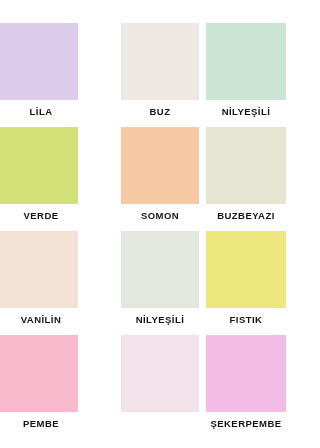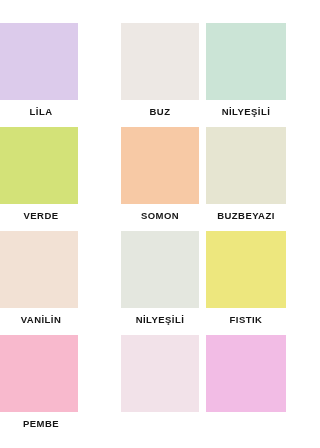--- a/index.html
+++ b/index.html
@@ -108,15 +108,16 @@
     <span class="swatch-chip" style="background-color: rgb(248, 185, 205);"></span>
     <span class="swatch-label" style="color: rgb(21, 21, 21);">PEMBE</span>
   </div>
 
   <div class="swatch-cell col-1 row-3">
     <span class="swatch-chip" style="background-color: rgb(242, 226, 233);"></span>
   </div>
 
   <div class="swatch-cell col-2 row-3">
     <span class="swatch-chip" style="background-color: rgb(242, 188, 229);"></span>
+    <span class="swatch-label" style="color: rgb(21, 21, 21);">ŞEKERPEMBE</span>
   </div>
 
 </div>
 
 </body></html>

